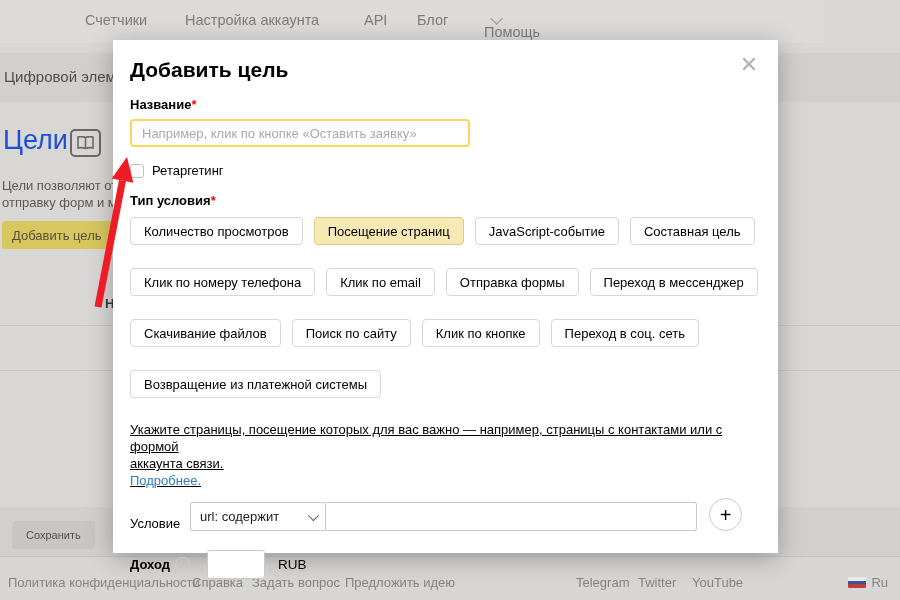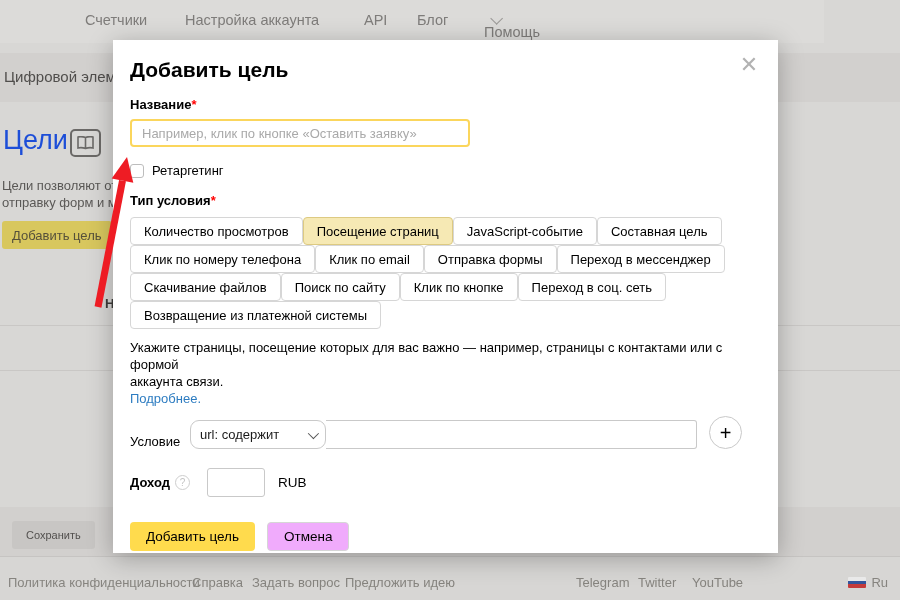--- a/index.html
+++ b/index.html
@@ -54,31 +54,31 @@
   .field-label { font-size:13px; font-weight:bold; color:#000; margin-top:15px; }
   .req { color:#f00; font-weight:bold; }
   .name-input { display:block; margin-top:7px; width:340px; height:28px; border:2px solid #fbd65c; border-radius:4px;
     padding:0 10px; font-size:13px; font-family:inherit; color:#333; outline:none; }
   .name-input::placeholder { color:#a9a9a9; }
   .check-row { display:flex; align-items:center; gap:8px; margin-top:16px; }
   .check-row input { appearance:none; -webkit-appearance:none; width:14px; height:14px; border:1px solid #bdbdbd;
     border-radius:3px; background:#fff; margin:0; }
   .check-row label { font-size:13px; color:#000; }
   .chips { margin-top:9px; }
-  .chip-row { display:flex; margin-bottom:0; white-space:nowrap; }
+  .chip-row { display:flex; gap:11px; margin-bottom:23px; white-space:nowrap; }
   .chip { height:28px; padding:0 13px; background:#fff; border:1px solid #d6d6d6; border-radius:4px;
     font-size:13px; font-family:inherit; color:#000; cursor:pointer; }
   .chip--selected { background:#f6e9b4; border-color:#ddca82; }
   .cond-desc { margin-top:10px; font-size:13px; color:#000; line-height:17px; }
-  .cond-desc span { display:block; }
+  .cond-desc span { display:block;text-decoration:underline; }
   .cond-desc .line2 { display:block; }
   .link { color:#2d7cc1; text-decoration:none; }
   .cond-row { display:flex; align-items:flex-end; margin-top:9px; }
   .cond-label { font-size:13px; color:#000; width:60px; }
-  .cond-select { width:136px; height:29px; border:1px solid #c9c9c9; border-radius:9px; background:#fff;
+  .cond-select { width:136px; height:29px; border:1px solid #c9c9c9; border-radius:2px; background:#fff;
     display:flex; align-items:center; justify-content:space-between; padding:0 9px; font-size:13px; cursor:pointer; }
   .sel-chevron { display:inline-block; width:8px; height:8px; border-right:1.5px solid #555;
     border-bottom:1.5px solid #555; transform:rotate(45deg) translateY(-2px); }
   .cond-input { width:371px; height:29px; border:1px solid #c9c9c9; border-left:none; border-radius:0 3px 3px 0;
     padding:0 8px; font-size:13px; font-family:inherit; outline:none; }
   .plus-btn { margin-left:12px; width:33px; height:33px; border-radius:50%; border:1px solid #c9c9c9;
     background:#fff; font-size:20px; line-height:30px; color:#000; cursor:pointer; }
   .revenue-row { display:flex; align-items:center; margin-top:19px; }
   .revenue-label { font-size:13px; font-weight:bold; color:#000; }
   .help-icon { width:15px; height:15px; border:1px solid #cecece; border-radius:50%; color:#c4c4c4;

